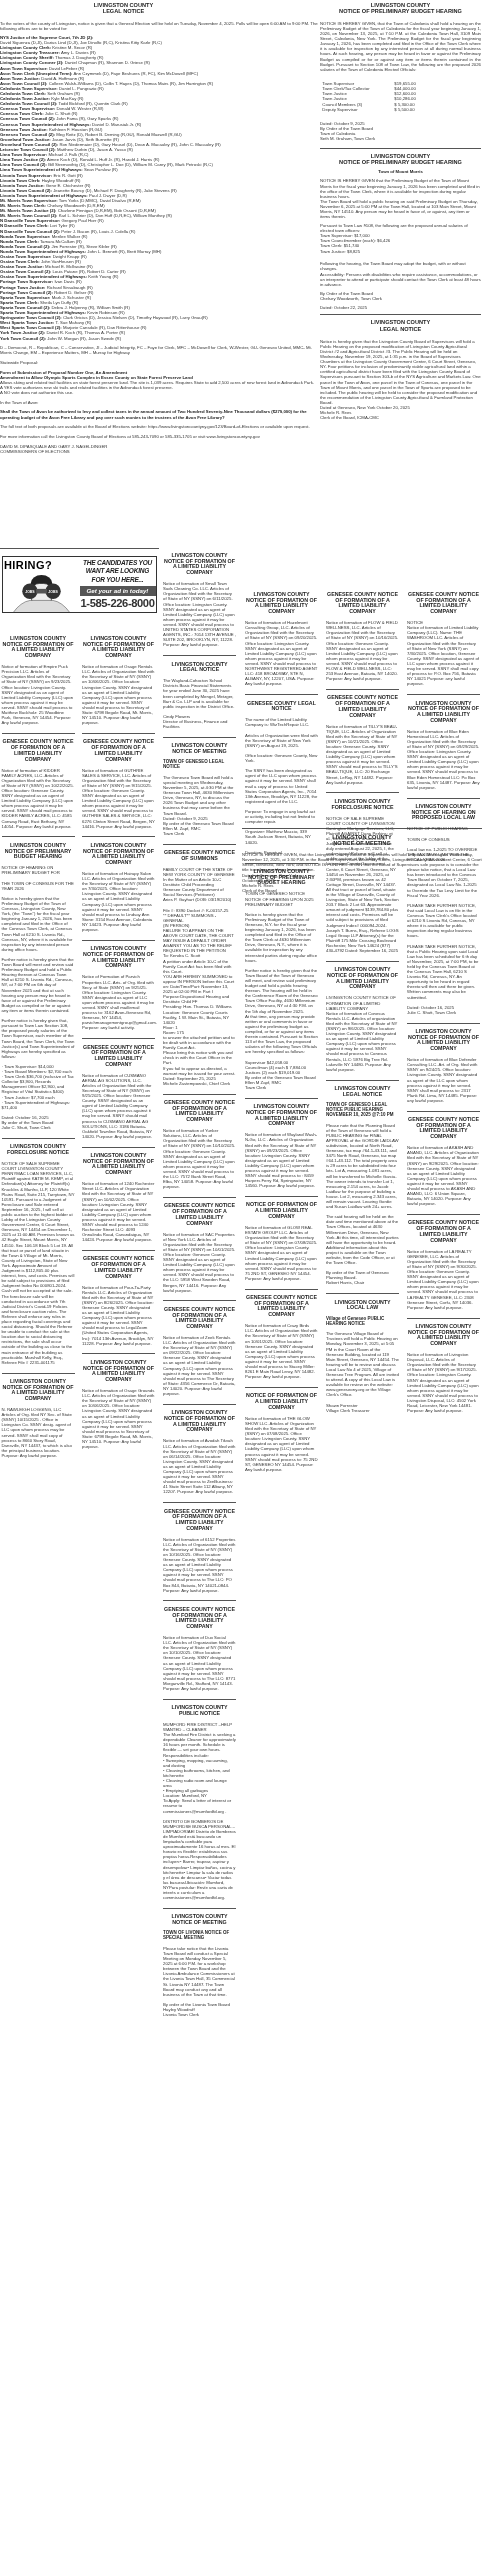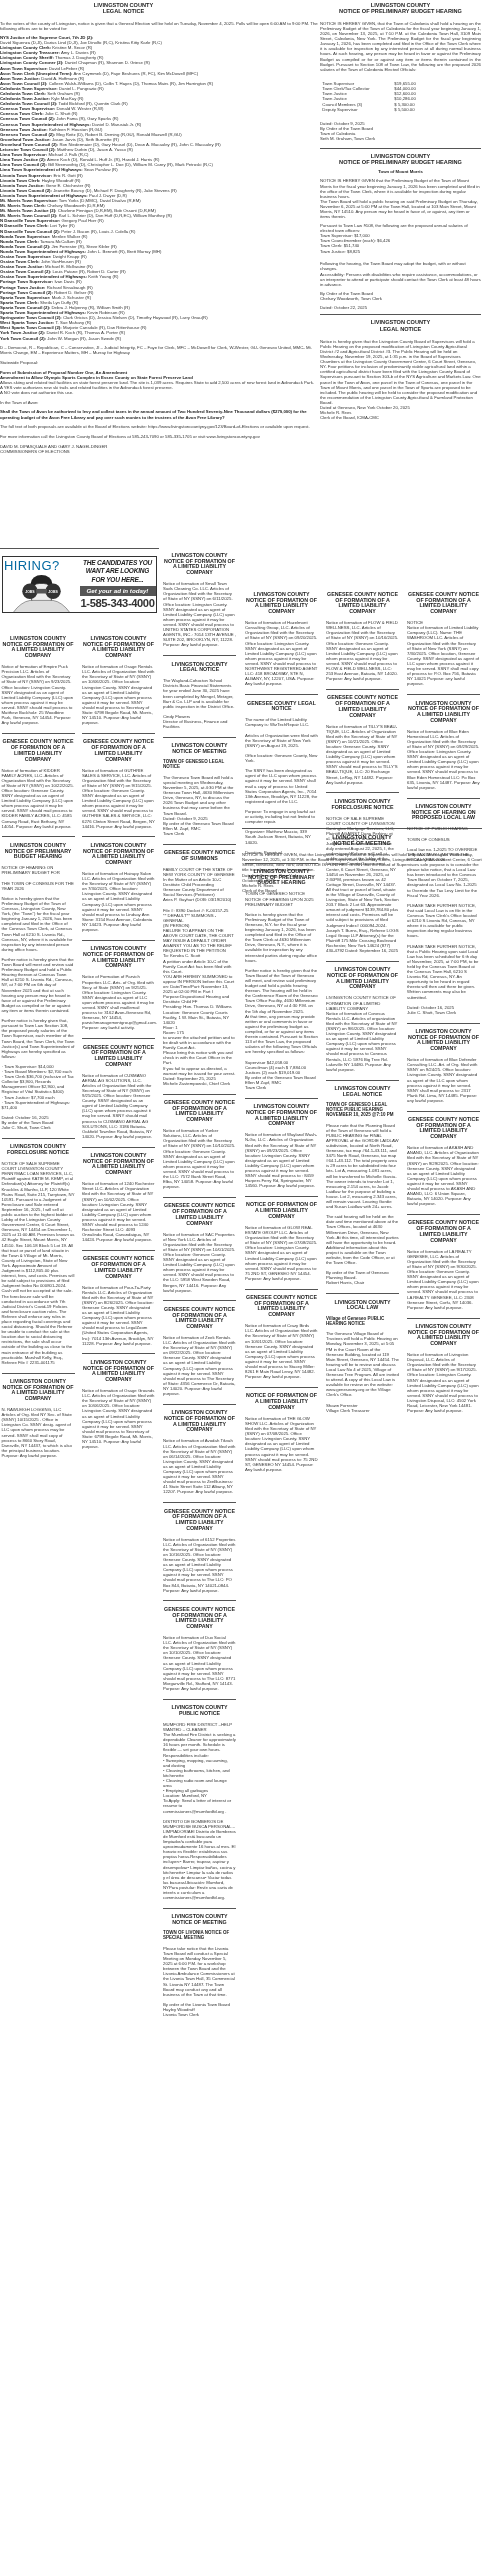--- a/index.html
+++ b/index.html
@@ -10,21 +10,21 @@
 .p{margin-top:3.1px;white-space:pre-line}
 .b{font-weight:bold;color:#222}
 .rule{border-top:1px solid #555}
 .col{position:absolute;width:73px}
 .blk{margin-bottom:7.7px}
 .office{white-space:nowrap;overflow:hidden}
 .sal{display:flex}
 .sal span:first-child{width:72px}
 .ad{position:absolute;left:1.5px;top:556px;width:155px;height:57px;border:1.2px solid #333;background:#fff;overflow:hidden}
 .ad-left{position:absolute;left:0;top:0;width:77px;height:57px;background:#fff}
-.ad-hiring{position:absolute;left:1.5px;top:1.5px;font-weight:normal;font-size:13px;line-height:13px;color:#0369a1;letter-spacing:0.4px}
+.ad-hiring{position:absolute;left:1.5px;top:1.5px;font-weight:bold;font-size:11px;line-height:13px;color:#000000;letter-spacing:0.4px}
 .ad-face{position:absolute;left:10.8px;top:17px;width:57px;height:39px}
 .ad-right{position:absolute;left:77px;top:0;width:76px;height:55px}
 .ad-t1{font-weight:bold;font-style:italic;font-size:6.5px;line-height:8.5px;color:#222;text-align:center;letter-spacing:-0.2px}
 .ad-band{background:#555;color:#fff;font-style:italic;font-weight:bold;font-size:6.2px;text-align:center;height:10px;line-height:10px;margin-top:1.5px}
 .ad-phone{font-weight:bold;font-size:11.2px;line-height:15.5px;text-align:center;color:#333;letter-spacing:-0.4px}
 </style>
 </head>
 <body>
 
 <section class="abs" style="left:0;top:1.5px;width:248px">
@@ -193,21 +193,21 @@
       <circle cx="22" cy="22" r="10" fill="#333"></circle>
       <circle cx="52" cy="22" r="10" fill="#333"></circle>
       <text x="22" y="24" font-size="4.5" fill="#fff" text-anchor="middle" font-family="Liberation Sans, sans-serif" font-weight="bold">JOBS</text>
       <text x="52" y="24" font-size="4.5" fill="#fff" text-anchor="middle" font-family="Liberation Sans, sans-serif" font-weight="bold">JOBS</text>
       <rect x="30" y="19" width="14" height="6" fill="#555"></rect>
     </svg>
   </div>
   <div class="ad-right">
     <div class="ad-t1" style="margin-top:1.5px">THE CANDIDATES YOU WANT ARE LOOKING FOR YOU HERE...</div>
     <div class="ad-band">Get your ad in today!</div>
-    <div class="ad-phone">1-585-343-4000</div>
+    <div class="ad-phone">1-585-226-8000</div>
   </div>
 </div>
 
 <section class="abs" style="left:242px;top:828px;width:240px">
   <div class="rule" style="margin-bottom:4.6px"></div>
   <div class="hd2">
     <div>LIVINGSTON COUNTY</div>
     <div>NOTICE OF MEETING</div>
   </div>
   <div class="p" style="margin-top:6.2px">NOTICE IS HEREBY GIVEN, that the Livingston County Board of Supervisors will hold a Special Meeting on Wednesday, November 12, 2025, at 1:30 P.M. in the Board of Supervisors Assembly Room, Livingston County Government Center, 6 Court Street, Geneseo, New York; and NOTICE IS FURTHER GIVEN that the Board of Supervisors sole purpose is to consider the title transfers post foreclosure auction.

